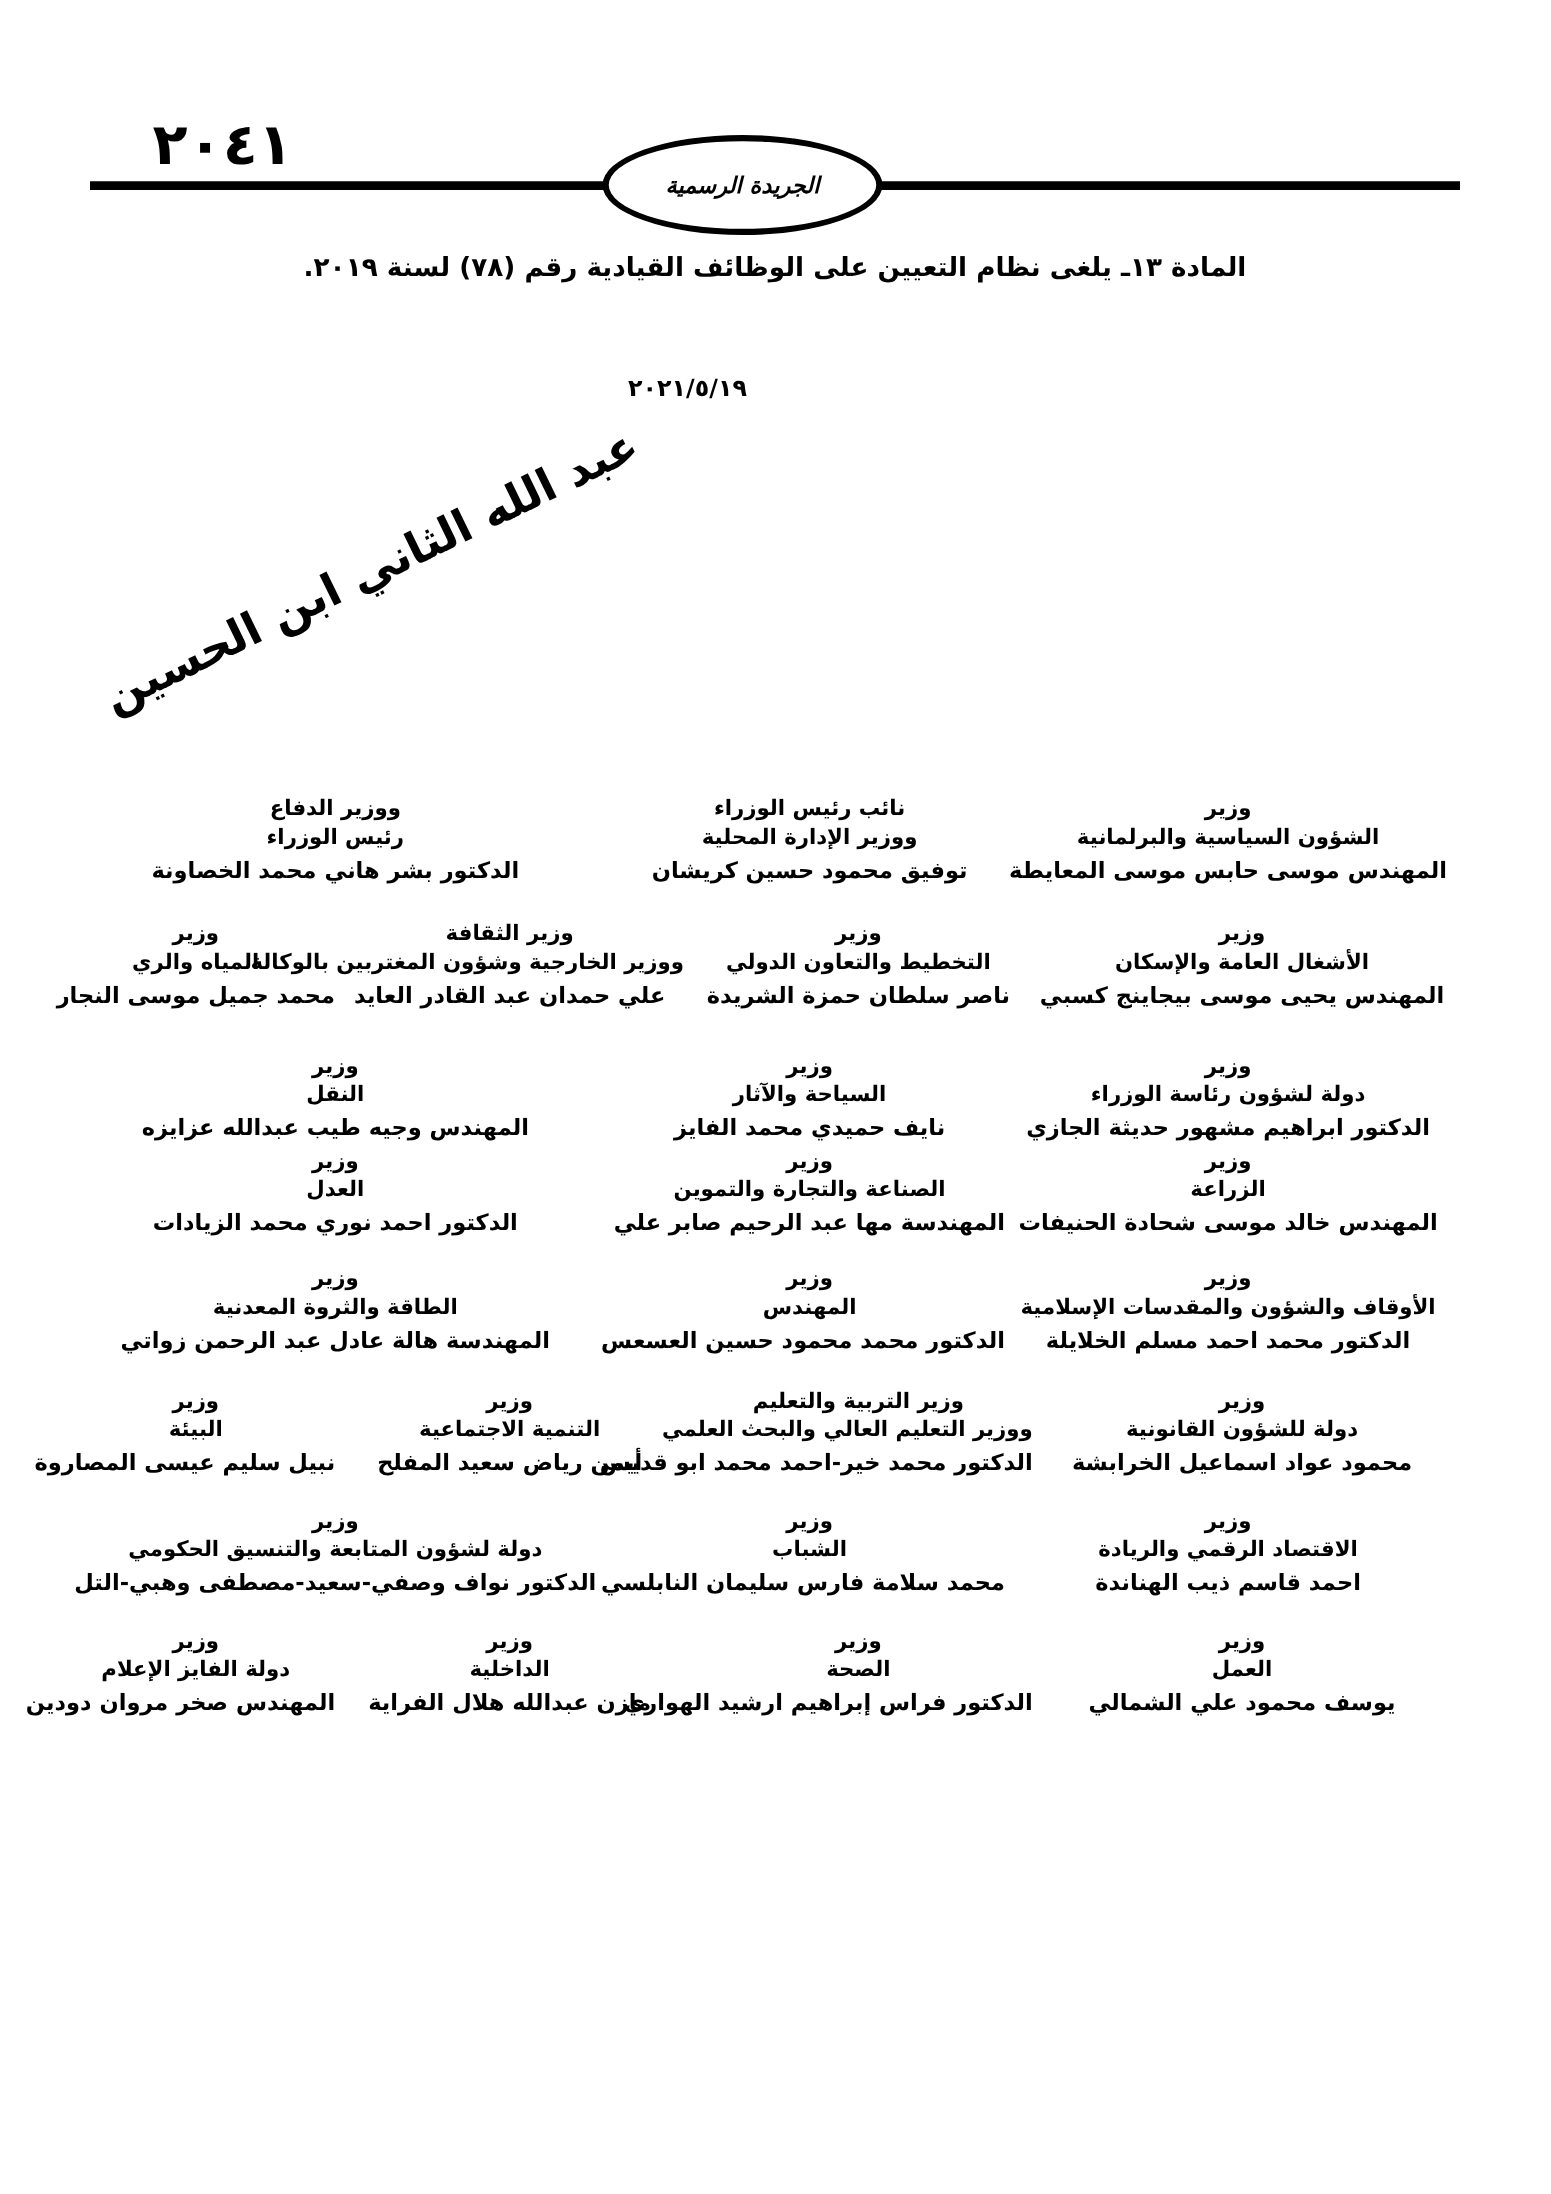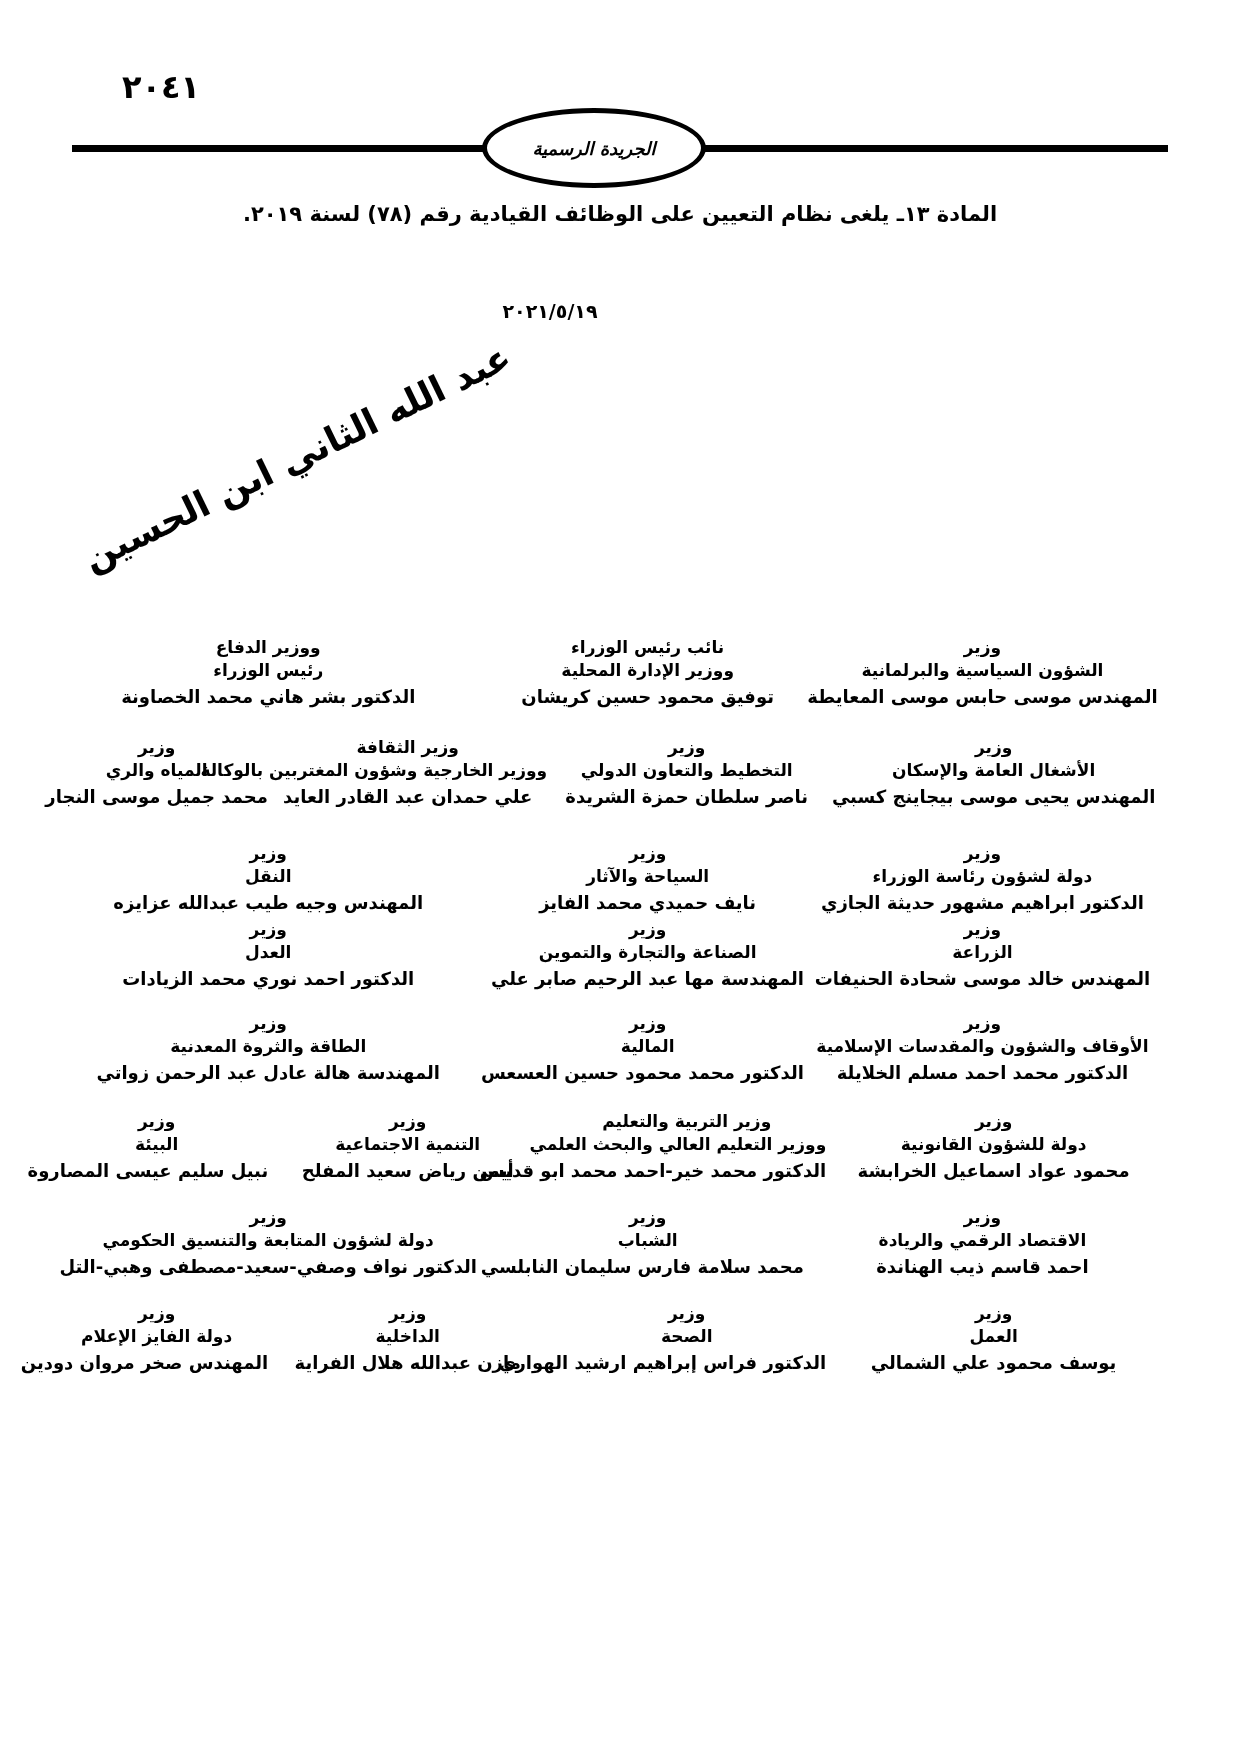--- a/index.html
+++ b/index.html
@@ -5,22 +5,22 @@
   html,body{margin:0;padding:0;background:#ffffff;}
   .page{
     position:relative;
     width:1241px;height:1755px;
     background:#ffffff;
     color:#000000;
     font-family:"DejaVu Sans",sans-serif;
     overflow:hidden;
   }
   .page-number{
-    position:absolute;top:68px;left:122px;
-    font-size:32px;font-weight:bold;letter-spacing:3px;
+    position:absolute;top:88px;left:122px;
+    font-size:46px;font-weight:bold;letter-spacing:3px;
     direction:ltr;
     text-align:right;
   }
   .header-rule{
     position:absolute;top:145px;left:72px;
     width:1096px;height:7px;background:#000;
   }
   .gazette-oval{
     position:absolute;top:108px;left:482px;
     width:224px;height:80px;box-sizing:border-box;
@@ -164,21 +164,21 @@
         </div>
       </div>
       <div class="sig-row row-3">
         <div class="sig-block">
           <div class="sig-title">وزير</div>
           <div class="sig-title">الأوقاف والشؤون والمقدسات الإسلامية</div>
           <div class="sig-name">الدكتور محمد احمد مسلم الخلايلة</div>
         </div>
         <div class="sig-block">
           <div class="sig-title">وزير</div>
-          <div class="sig-title">المالية</div>
+          <div class="sig-title">المهندس</div>
           <div class="sig-name">الدكتور محمد محمود حسين العسعس</div>
         </div>
         <div class="sig-block">
           <div class="sig-title">وزير</div>
           <div class="sig-title">الطاقة والثروة المعدنية</div>
           <div class="sig-name">المهندسة هالة عادل عبد الرحمن زواتي</div>
         </div>
       </div>
       <div class="sig-row row-4">
         <div class="sig-block">

